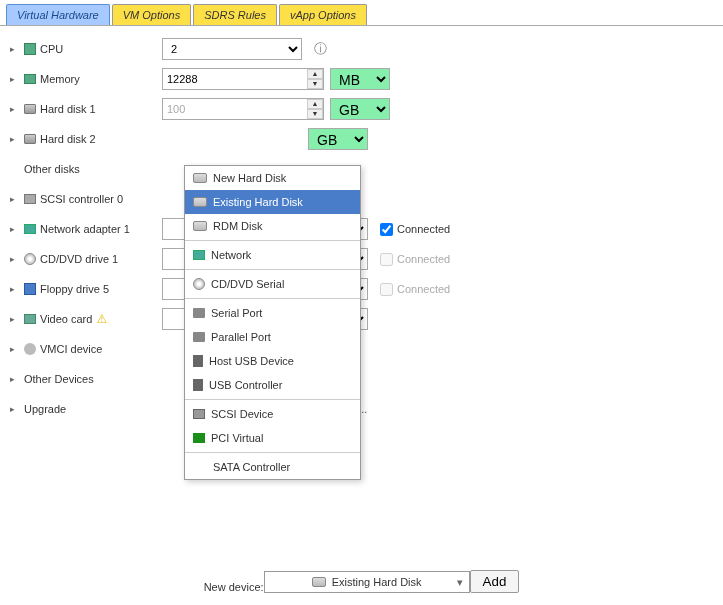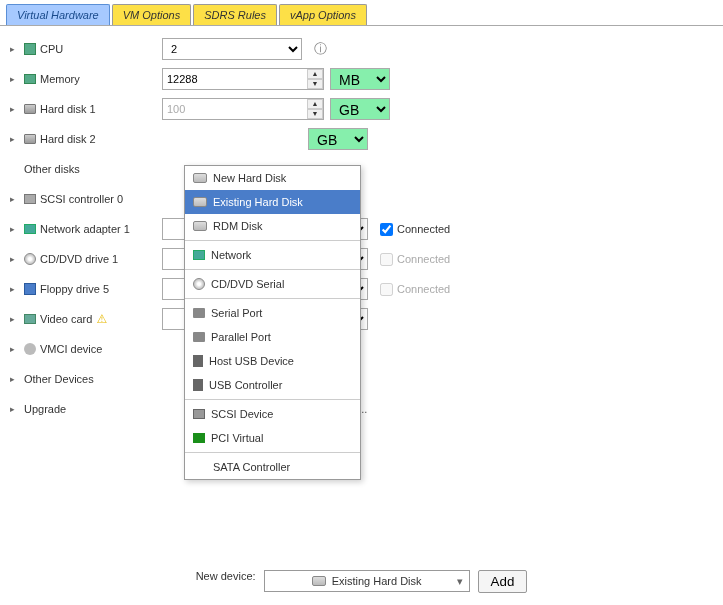--- a/index.html
+++ b/index.html
@@ -23,21 +23,21 @@
     .info-icon { color: #888; font-size: 13px; margin-left: 6px; }
     .wide-select { width: 206px; height: 22px; border: 1px solid #aaa; font-size: 11px; }
     .checkbox-label { display: flex; align-items: center; gap: 4px; color: #333; margin-left: 6px; }
     .checkbox-label.dim { color: #aaa; }
     .warning-icon { color: #e6b800; font-size: 12px; }
     .dropdown-menu { position: absolute; left: 184px; top: 165px; width: 177px; background: #fff; border: 1px solid #999; box-shadow: 2px 2px 6px rgba(0,0,0,0.2); z-index: 10; }
     .menu-item { display: flex; align-items: center; gap: 6px; padding: 4px 8px; height: 24px; cursor: pointer; }
     .menu-item.highlighted { background: #4a7dc9; color: #fff; }
     .menu-item.noicon { padding-left: 28px; }
     .menu-sep { border-top: 1px solid #ccc; margin: 2px 0; }
-    .bottom-bar { position: absolute; bottom: 6px; left: 0; right: 0; display: flex; align-items: flex-start; justify-content: center; gap: 8px; padding: 6px; }
+    .bottom-bar { position: absolute; bottom: 6px; left: 0; right: 0; display: flex; align-items: flex-end; justify-content: center; padding: 6px; }
     .new-device-select { width: 206px; height: 22px; border: 1px solid #999; display: flex; align-items: center; justify-content: center; gap: 6px; background: #fff; cursor: pointer; position: relative; }
     .new-device-select::after { content: "▾"; position: absolute; right: 6px; color: #666; }
     .btn { padding: 3px 12px; border: 1px solid #999; background: #f5f5f5; cursor: pointer; border-radius: 2px; }
     .device-text { color: #555; }
     .hd-icon { background: linear-gradient(#ddd,#bbb); border: 1px solid #888; border-radius: 2px; width: 14px; height: 10px; }
     .cd-icon { width: 12px; height: 12px; border: 1px solid #888; border-radius: 50%; background: radial-gradient(#fff 20%, #ccc 60%); }
     .net-icon { width: 12px; height: 10px; background: #4a9; border: 1px solid #2a6; }
     .floppy-icon { width: 12px; height: 12px; background: #4a7dc9; border: 1px solid #2a5a9e; }
     .port-icon { width: 12px; height: 10px; background: #888; border-radius: 1px; }
     .usb-icon { width: 10px; height: 12px; background: #666; }

